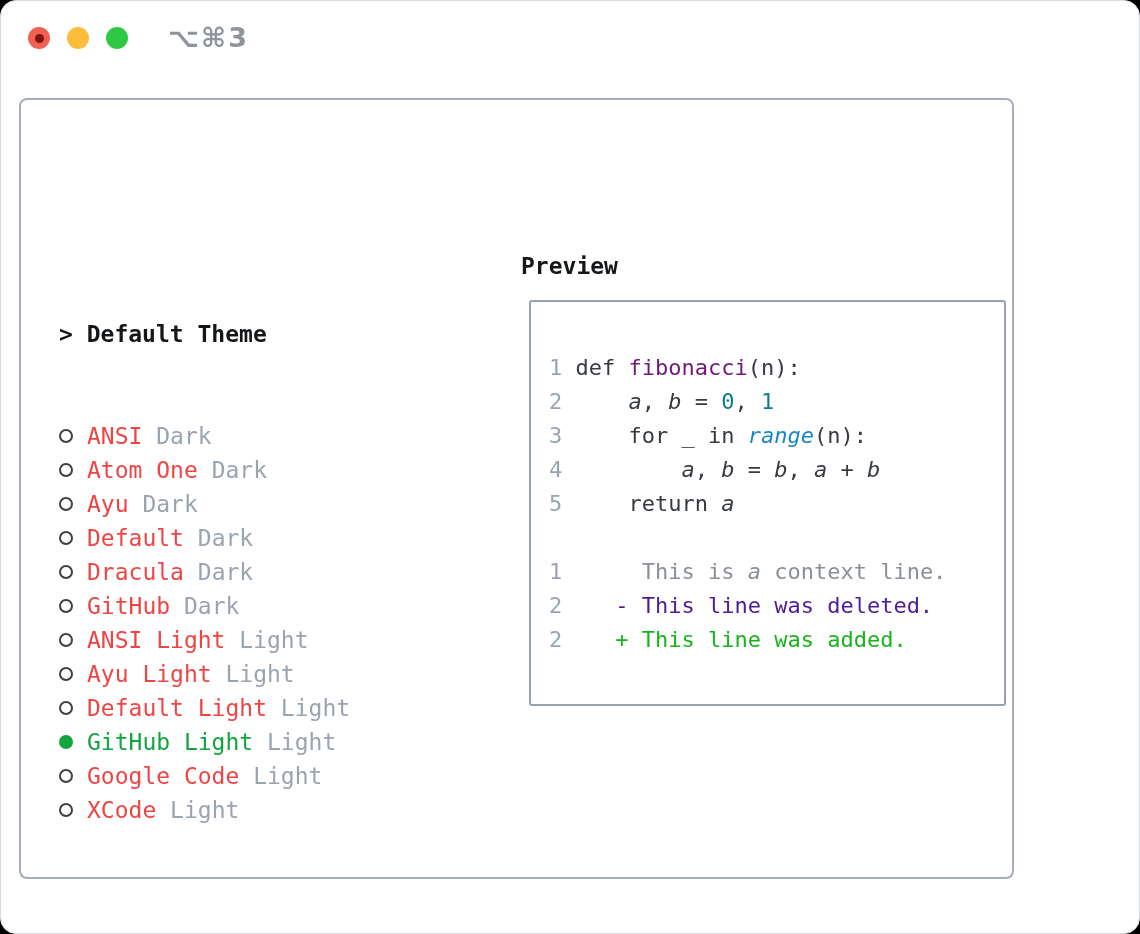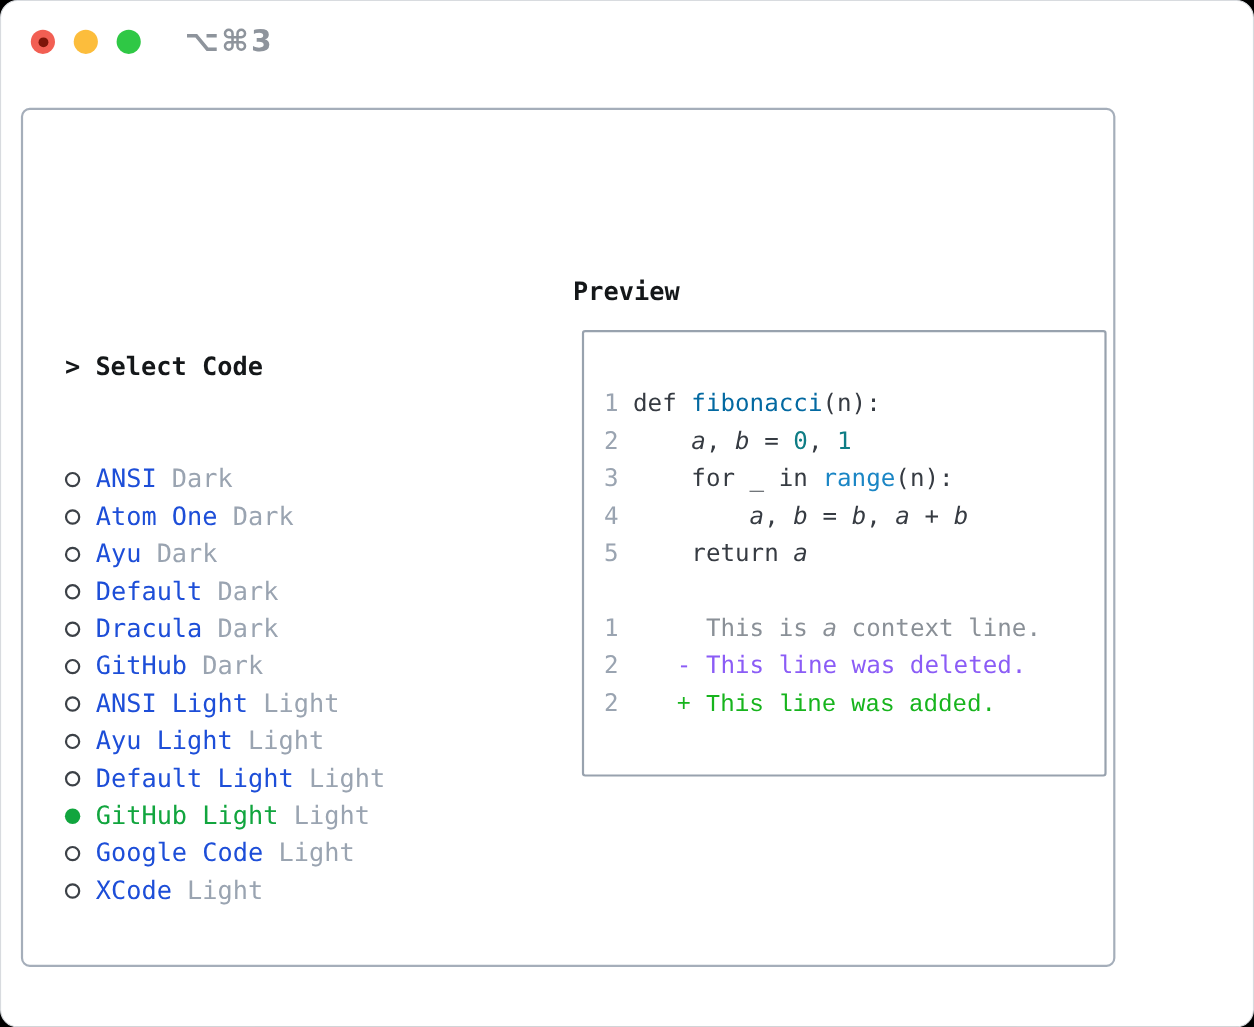--- a/index.html
+++ b/index.html
@@ -35,66 +35,66 @@
   .row{height:34px;}
   .hdr{font-weight:bold;color:#141719;}
   .bullet{display:inline-block;width:28px;height:34px;position:relative;vertical-align:top;}
   .bullet::before{
     content:"";position:absolute;left:0;top:10px;
     width:10px;height:10px;border:2px solid #3c4147;border-radius:50%;background:transparent;
   }
   .bullet.filled::before{
     width:14px;height:14px;border:none;background:#11a53e;
   }
-  .t-name{color:#1d4ed8;}
+  .t-name{color:#ef4444;}
   .t-name.selected{color:#11a53e;text-align:center;}
   .t-variant{color:#9aa4b1;text-align:right;}
   
   .preview-label{
     position:absolute;left:500px;top:149px;line-height:34px;
     font-size:23px;font-weight:bold;color:#141719;text-align:center;
   }
   .preview-box{
     position:absolute;left:508px;top:200px;width:477px;height:406px;
     border:2px solid #98a2ae;border-radius:3px;box-sizing:border-box;background:#fff;
   }
   .code-block{
     position:absolute;left:528px;top:251px;
     font-size:22px;line-height:34px;white-space:pre;
   }
   .ln{color:#9aa4b1;}
   .s-code{color:#363b42;margin-top:24px;}
   .s-var{color:#363b42;font-style:italic;}
-  .s-func{color:#0369a1;}
+  .s-func{color:#701a75;}
   .s-num{color:#0f7d85;}
-  .s-builtin{color:#1b86c5;}
+  .s-builtin{color:#1b86c5;font-style:italic;}
   .s-ctx{color:#8a9097;}
   .s-ctxvar{color:#8a9097;font-style:italic;}
-  .s-del{color:#8b5cf6;}
-  .s-add{color:#17b41d;font-family:Liberation Mono, monospace;}
+  .s-del{color:#4c1d95;}
+  .s-add{color:#17b41d;}
 </style>
 </head>
 <body>
 
 <div class="window">
 
   <div class="lights" id="lights">
       <span class="light" style="background: rgb(242, 95, 83);">
         <span class="dot" style="background: rgb(125, 21, 9);"></span>
       </span>
       <span class="light" style="background: rgb(252, 189, 60);"></span>
       <span class="light" style="background: rgb(47, 200, 69);"></span>
     </div>
 
   <div class="app-title">⌥⌘3</div>
 
   <div class="panel">
 
     <div class="left-col">
-      <div class="row hdr"><span>&gt;</span><span> </span><span>Select Code</span></div>
+      <div class="row hdr"><span>&gt;</span><span> </span><span>Default Theme</span></div>
       <div id="theme-list"><div class="row"><span class="bullet"></span><span class="t-name">ANSI</span><span class="t-variant"> Dark</span></div><div class="row"><span class="bullet"></span><span class="t-name">Atom One</span><span class="t-variant"> Dark</span></div><div class="row"><span class="bullet"></span><span class="t-name">Ayu</span><span class="t-variant"> Dark</span></div><div class="row"><span class="bullet"></span><span class="t-name">Default</span><span class="t-variant"> Dark</span></div><div class="row"><span class="bullet"></span><span class="t-name">Dracula</span><span class="t-variant"> Dark</span></div><div class="row"><span class="bullet"></span><span class="t-name">GitHub</span><span class="t-variant"> Dark</span></div><div class="row"><span class="bullet"></span><span class="t-name">ANSI Light</span><span class="t-variant"> Light</span></div><div class="row"><span class="bullet"></span><span class="t-name">Ayu Light</span><span class="t-variant"> Light</span></div><div class="row"><span class="bullet"></span><span class="t-name">Default Light</span><span class="t-variant"> Light</span></div><div class="row"><span class="bullet filled"></span><span class="t-name selected">GitHub Light</span><span class="t-variant"> Light</span></div><div class="row"><span class="bullet"></span><span class="t-name">Google Code</span><span class="t-variant"> Light</span></div><div class="row"><span class="bullet"></span><span class="t-name">XCode</span><span class="t-variant"> Light</span></div></div>
       <div class="row">&nbsp;</div>
       
       
       
       
       
     </div>
 
     <div class="preview-label">Preview</div>

